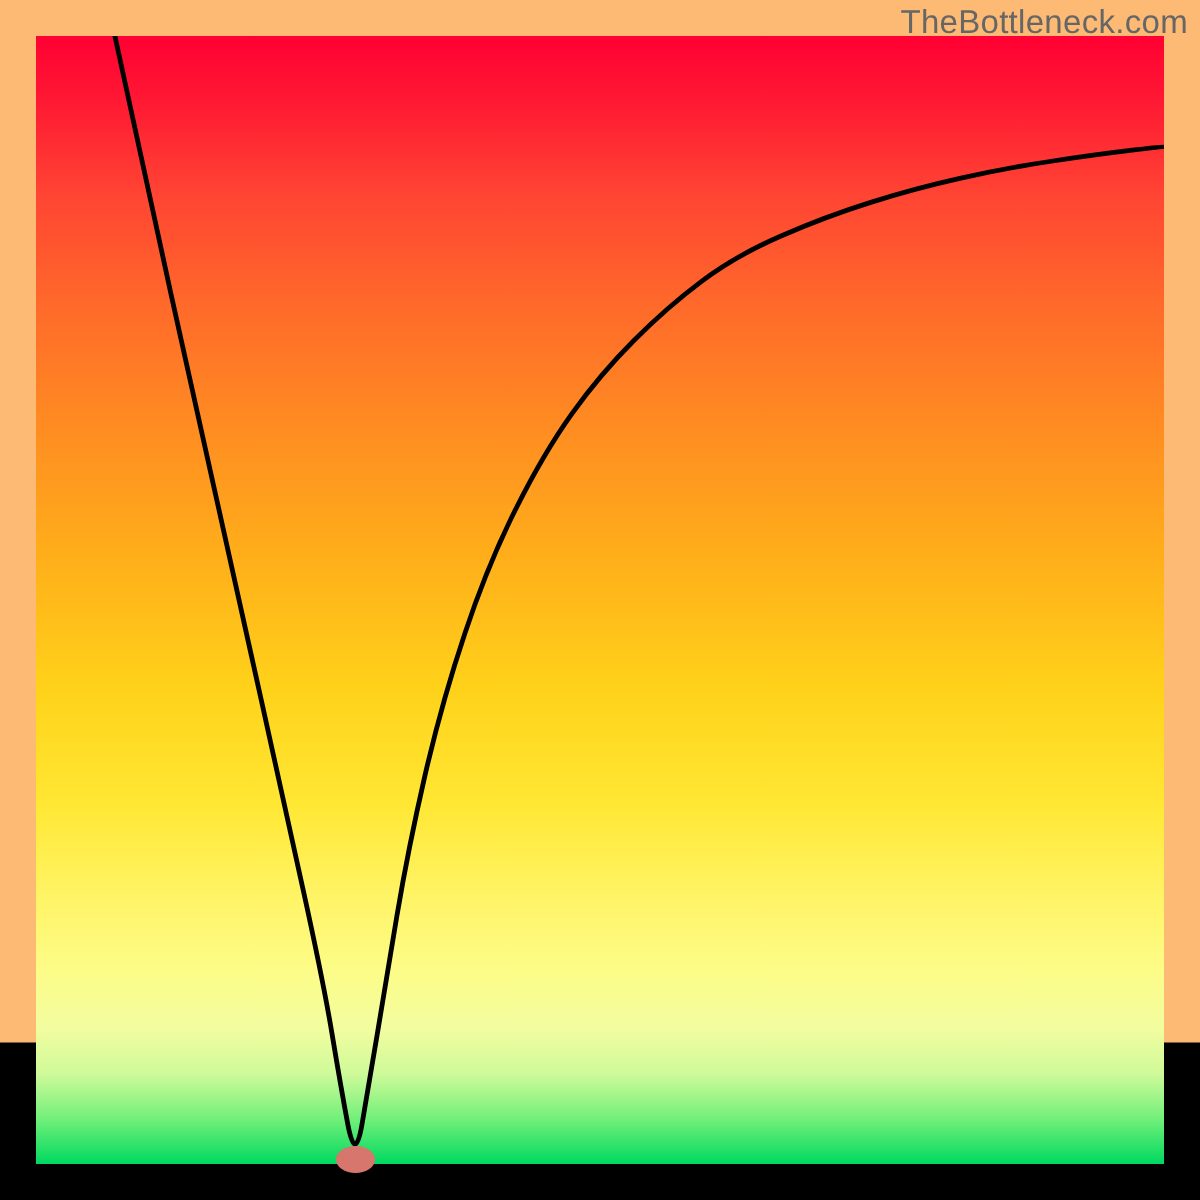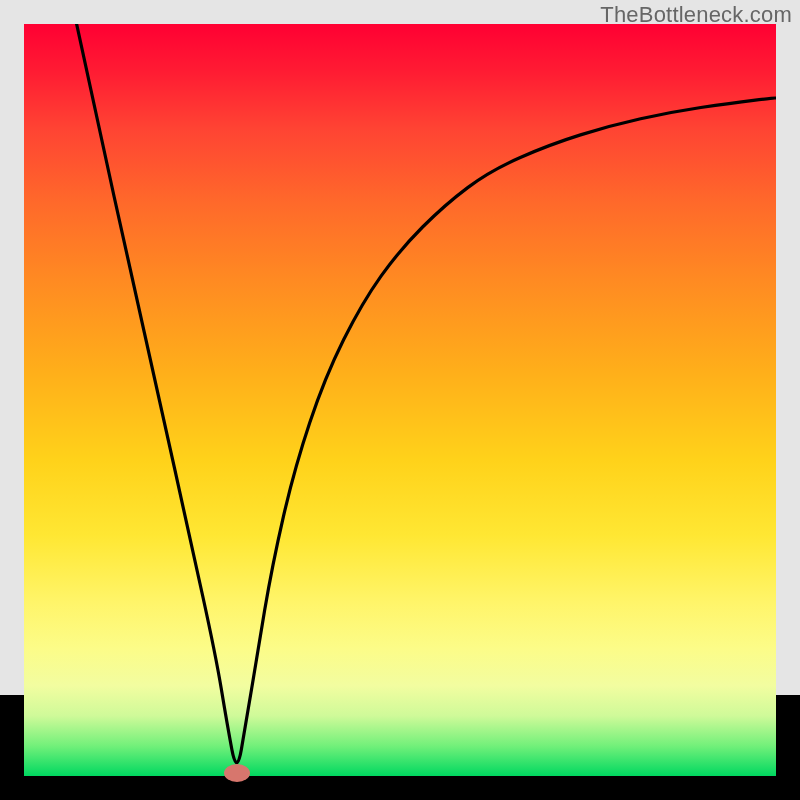--- a/index.html
+++ b/index.html
@@ -1,17 +1,17 @@
 <!DOCTYPE html>
 <html><head>
 <meta charset="utf-8">
 <style>
   * { margin: 0; padding: 0; box-sizing: border-box; }
   body { width: 800px; height: 800px; background: #000; position: relative; overflow: hidden; font-family: Arial, sans-serif; }
-  .outer { position: absolute; top: 0; left: 0; width: 800px; height: 695px; background: #e5e5e5; }
+  .outer { position: absolute; top: 0; left: 0; width: 800px; height: 695px; background: #fdba74; }
   .plot { position: absolute; top: 24px; left: 24px; width: 752px; height: 752px;
           background: linear-gradient(to bottom,
             #ff0033 0%,
             #ff1a33 6%,
             #ff4433 14%,
             #ff6a2a 24%,
             #ff8a22 34%,
             #ffae1a 46%,
             #ffd21a 58%,
             #ffe733 68%,

